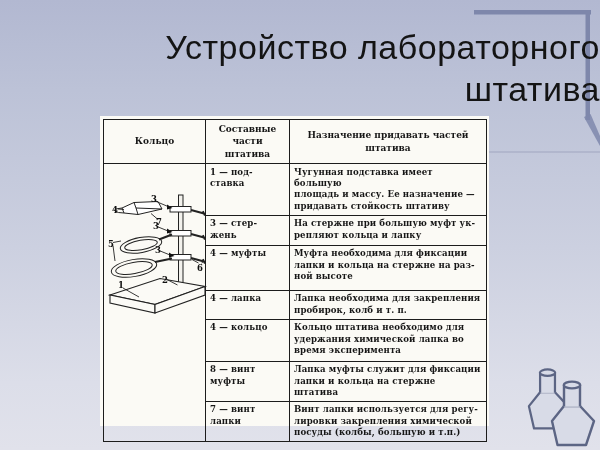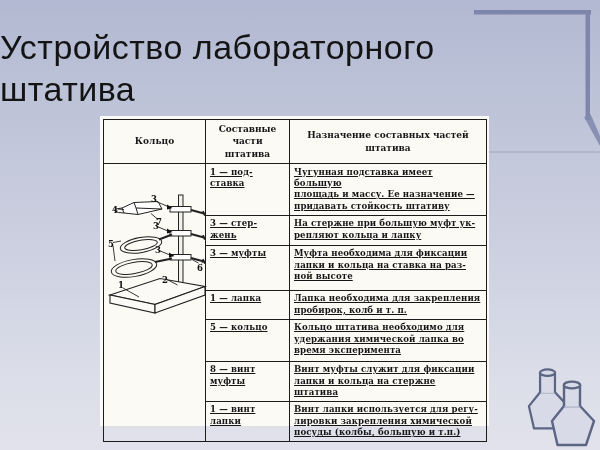--- a/index.html
+++ b/index.html
@@ -3,40 +3,40 @@
 <meta charset="utf-8">
 <style>
   html,body{margin:0;padding:0;}
   .slide{
     position:relative;width:600px;height:450px;overflow:hidden;
     background:linear-gradient(180deg,#b2b8d1 0%,#bcc2d7 20%,#ccd0e0 55%,#dcdee9 85%,#e1e2eb 100%);
     font-family:"Liberation Sans",sans-serif;
   }
   .title{
     position:absolute;top:26px;left:0;right:0;z-index:1;
-    text-align:left;color:#141414;white-space:pre-line;
+    text-align:right;color:#141414;white-space:pre-line;
     font:400 34px/42px "Liberation Sans",sans-serif;letter-spacing:.5px;
   }
   .decor{position:absolute;left:0;top:0;z-index:0;}
   .table-wrap{
     position:absolute;left:100px;top:116px;width:389px;height:310px;z-index:2;
     background:#fbfaf5;padding:3px;box-sizing:border-box;
   }
   table.parts{
     width:100%;height:100%;border-collapse:collapse;table-layout:fixed;
     font-family:"DejaVu Serif","Liberation Serif",serif;color:#161616;
   }
   table.parts th,table.parts td{border:1.3px solid #1c1c1c;box-sizing:border-box;}
   table.parts th{
     font-size:9px;font-weight:bold;text-align:center;vertical-align:middle;
     white-space:pre-line;line-height:1.35;padding:2px 3px;height:44px;
   }
   table.parts td{
     font-size:8.6px;font-weight:bold;vertical-align:top;text-align:left;
-    white-space:pre-line;line-height:1.33;padding:2.5px 4px;letter-spacing:.1px;text-decoration:underline;
+    white-space:pre-line;line-height:1.33;padding:2.5px 4px;letter-spacing:.1px;
   }
   td.fig-cell{padding:2px 1px;}
   tbody tr:nth-child(1){height:49px;}
   tbody tr:nth-child(2){height:30px;}
   tbody tr:nth-child(3){height:45px;}
   tbody tr:nth-child(4){height:29px;}
   tbody tr:nth-child(5){height:42px;}
   tbody tr:nth-child(6){height:29px;}
   tbody tr:nth-child(7){height:40px;}
   .figsvg text{font-family:"DejaVu Serif",serif;font-weight:bold;font-size:8.5px;fill:#111;}
@@ -80,21 +80,21 @@
           <col style="width:102px">
           <col style="width:84px">
           <col style="width:197px">
         </colgroup>
       <thead>
         <tr>
           <th>Кольцо</th>
           <th>Составные
 части
 штатива</th>
-          <th>Назначение составных частей
+          <th>Назначение придавать частей
 штатива</th>
         </tr>
       </thead>
       <tbody>
         <tr>
           <td class="fig-cell" rowspan="7">
             
             <svg class="figsvg" width="100" height="150" viewBox="0 0 100 150">
               <g fill="none" stroke="#222" stroke-width="1">
 
@@ -159,44 +159,44 @@
 площадь и массу. Ее назначение —
 придавать стойкость штативу</td>
         </tr>
         <tr>
           <td>3 — стер-
 жень</td>
           <td>На стержне при большую муфт ук-
 репляют кольца и лапку</td>
         </tr>
         <tr>
-          <td>3 — муфты</td>
+          <td>4 — муфты</td>
           <td>Муфта необходима для фиксации
-лапки и кольца на ставка на раз-
+лапки и кольца на стержне на раз-
 ной высоте</td>
         </tr>
         <tr>
-          <td>1 — лапка</td>
+          <td>4 — лапка</td>
           <td>Лапка необходима для закрепления
 пробирок, колб и т. п.</td>
         </tr>
         <tr>
-          <td>5 — кольцо</td>
+          <td>4 — кольцо</td>
           <td>Кольцо штатива необходимо для
 удержания химической лапка во
 время эксперимента</td>
         </tr>
         <tr>
           <td>8 — винт
 муфты</td>
-          <td>Винт муфты служит для фиксации
+          <td>Лапка муфты служит для фиксации
 лапки и кольца на стержне штатива</td>
         </tr>
         <tr>
-          <td>1 — винт
+          <td>7 — винт
 лапки</td>
           <td>Винт лапки используется для регу-
 лировки закрепления химической
 посуды (колбы, большую и т.п.)</td>
         </tr>
       </tbody>
     </table>
   </div>
 
 </div>

